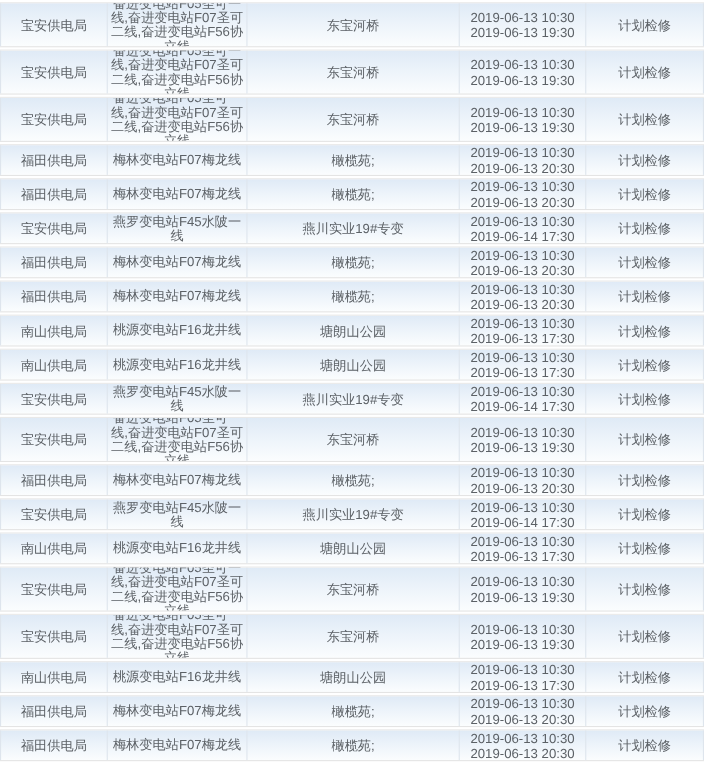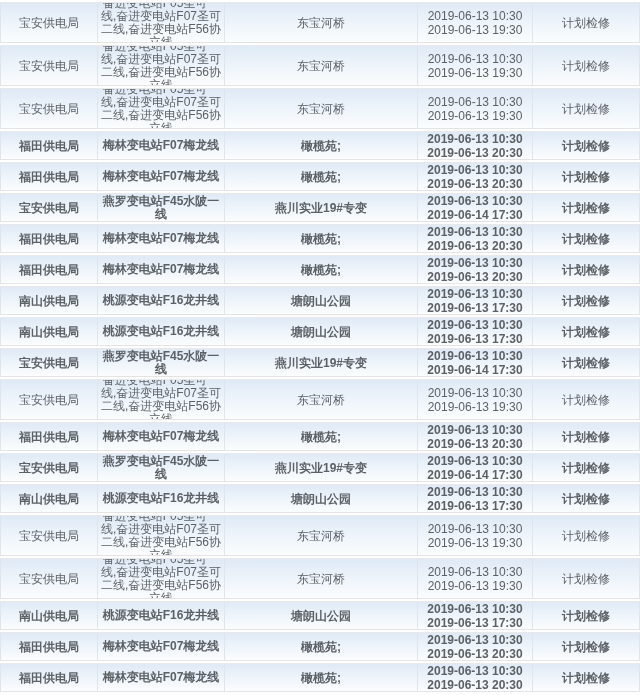--- a/index.html
+++ b/index.html
@@ -20,21 +20,21 @@
   .row {
     display: grid;
     grid-template-columns: 98px 127px 193px 115px 107px;
     margin-bottom: 2px;
     box-sizing: border-box;
     background: linear-gradient(180deg, #dfeaf6 0%, #ecf3fa 45%, #fbfdfe 100%);
     border-top: 1px solid #e9e9e9;
     border-bottom: 1px solid #e4e4e4;
   }
   .row.tall { height: 41px; }
-  .row.short { height: 29px; font-weight: bold; }
+  .row.short { height: 29px; }
   .cell {
     display: flex;
     align-items: center;
     justify-content: center;
     flex-direction: column;
     text-align: center;
     box-sizing: border-box;
     border-right: 1px solid #dee5ed;
     font-size: 12px;
     line-height: 14px;

